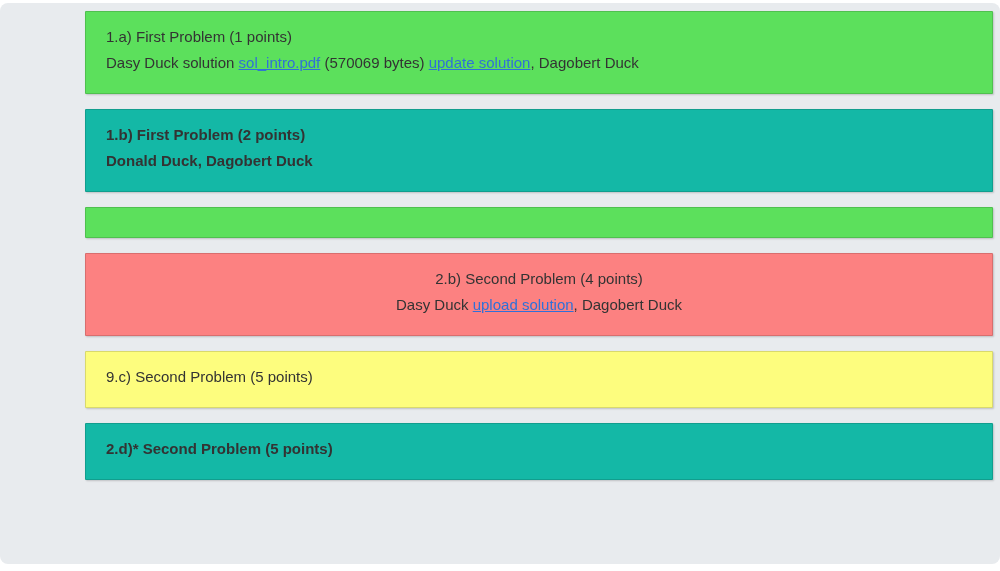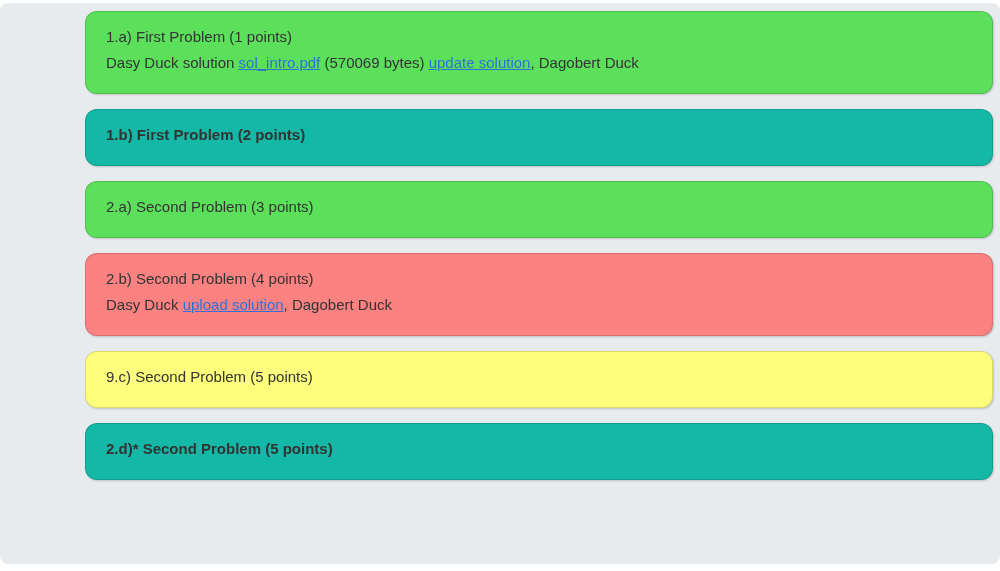--- a/index.html
+++ b/index.html
@@ -15,56 +15,56 @@
     position: absolute;
     top: 3px;
     left: 0;
     width: 1000px;
     height: 561px;
     background: #e8ebee;
     border-radius: 8px;
     padding: 8px 7px 7px 85px;
   }
   .card {
-    border-radius: 12px;
+    border-radius: 1px;
     padding: 12px 20px 17px 20px;
     margin-bottom: 15px;
     font-size: 15px;
     line-height: 26px;
     color: #333333;
     border: 1px solid rgba(0,0,0,0.14);
     box-shadow: 1px 1px 2px rgba(0,0,0,0.18);
   }
   .card.green  { background: #5ce05c; }
   .card.white  { background: #14b8a6; font-weight: bold; }
-  .card.red    { background: #fc8181; }
+  .card.red    { background: #fc8181; text-align: center; }
   .card.yellow { background: #fdfd7e; }
   .title  { white-space: nowrap; }
   .detail { white-space: nowrap; }
   a.lnk {
     color: #3070d8;
     cursor: pointer;
   }
 </style>
 </head>
 <body>
 
 <div class="panel">
 
   <div class="card green">
     <div class="title">1.a) First Problem (1 points)</div>
     <div class="detail"><span>Dasy Duck solution </span><a class="lnk" href="#">sol_intro.pdf</a><span> (570069 bytes) </span><a class="lnk" href="#">update solution</a><span>, Dagobert Duck</span></div>
   </div>
 
   <div class="card white">
     <div class="title">1.b) First Problem (2 points)</div>
+    <div class="detail"><span>Donald Duck, Dagobert Duck</span></div>
   </div>
 
   <div class="card green">
-    <div class="title">2.a) Second Problem (3 points)</div>
   </div>
 
   <div class="card red">
     <div class="title">2.b) Second Problem (4 points)</div>
     <div class="detail"><span>Dasy Duck </span><a class="lnk" href="#">upload solution</a><span>, Dagobert Duck</span></div>
   </div>
 
   <div class="card yellow">
     <div class="title">9.c) Second Problem (5 points)</div>
   </div>

